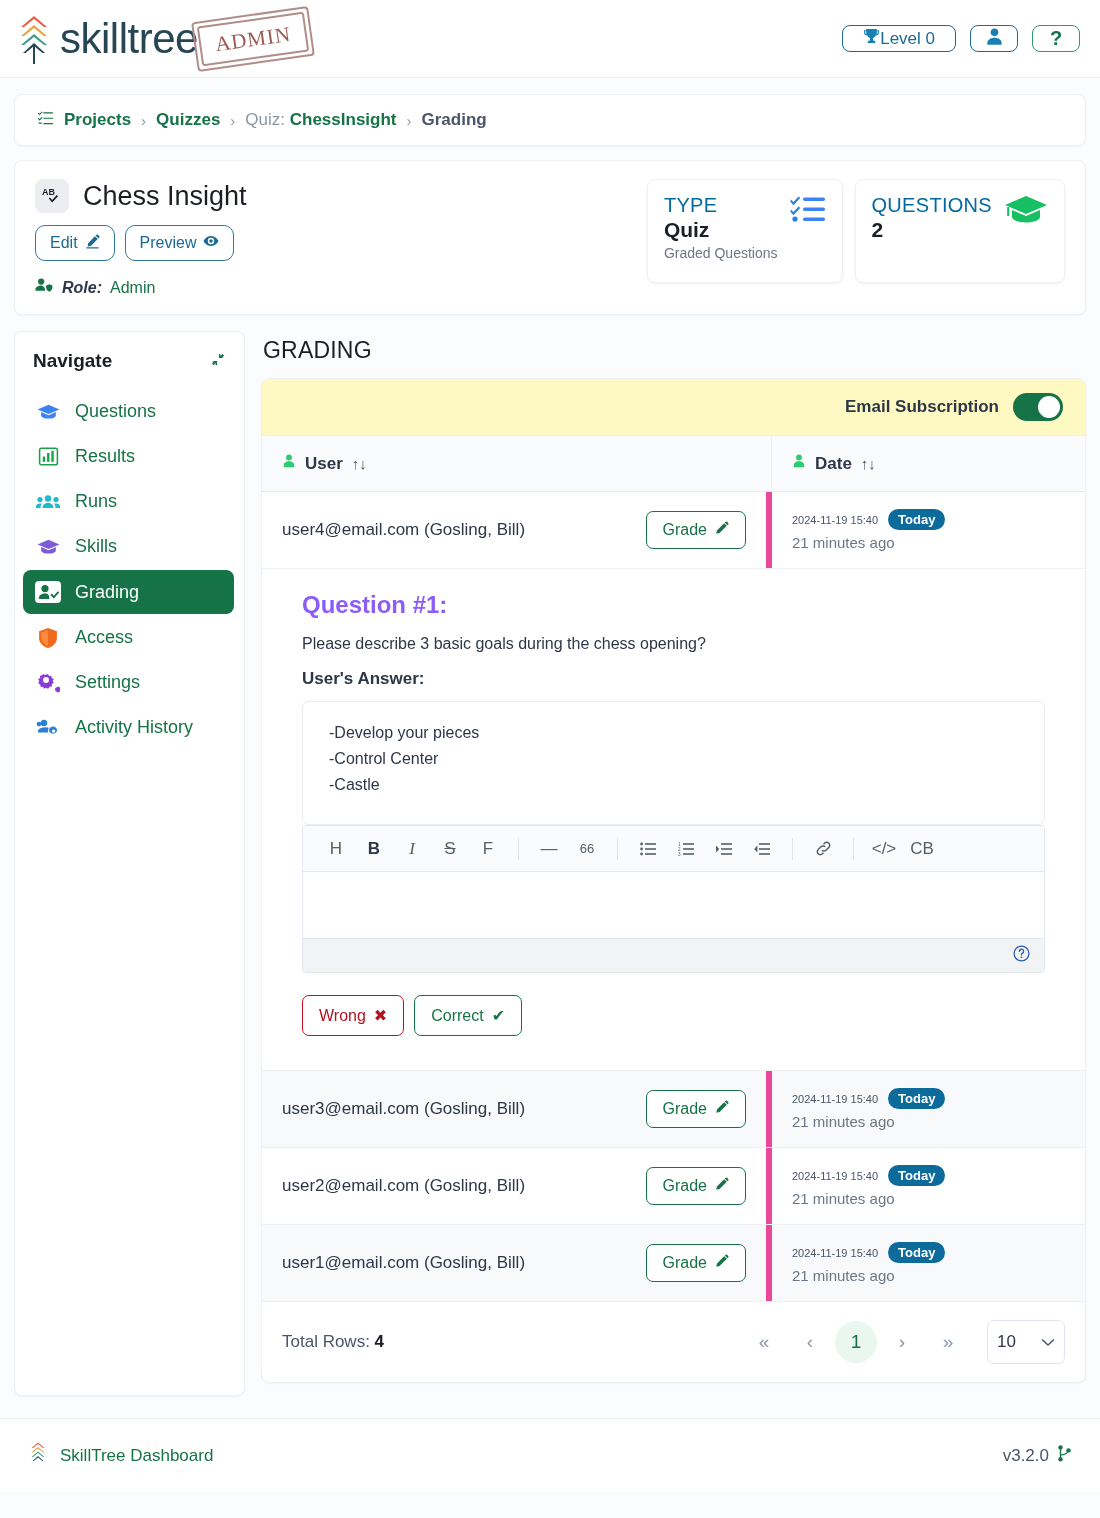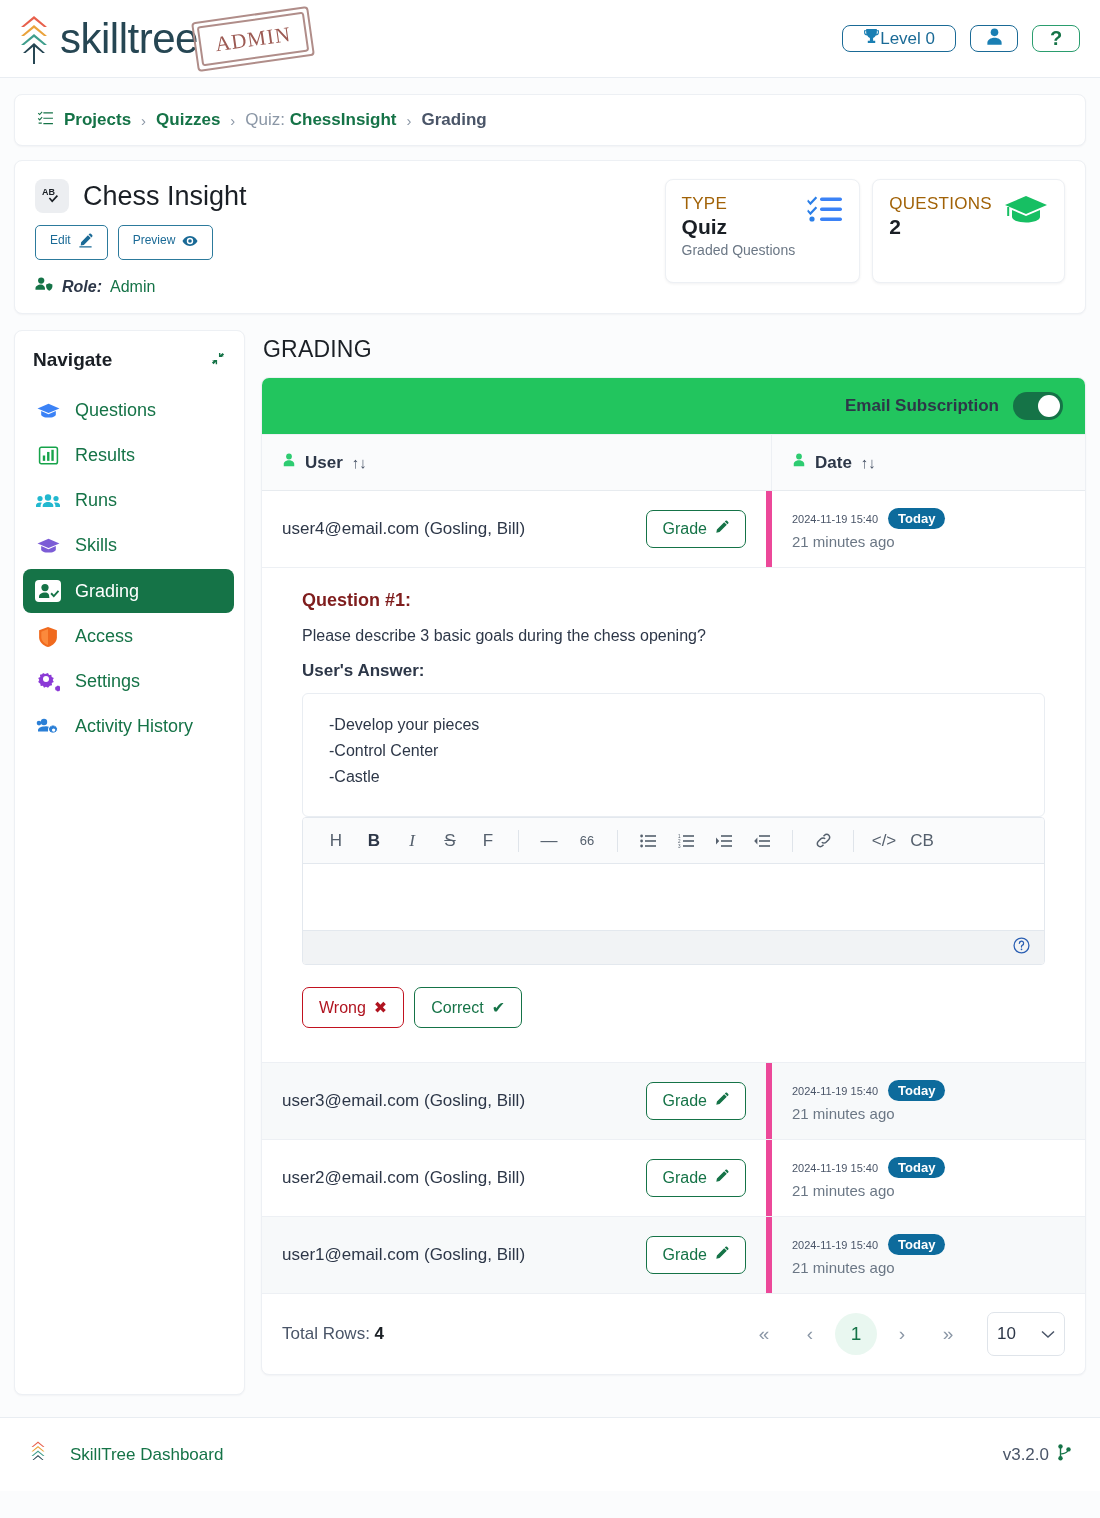--- a/index.html
+++ b/index.html
@@ -98,24 +98,24 @@
   .quiz-icon {
     width: 34px; height: 34px; border-radius: 8px; background: #eceef1;
     display: flex; align-items: center; justify-content: center;
   }
   .page-title { font-size: 27px; color: #1a1f25; font-weight: 400; }
   .title-btns { display: flex; gap: 10px; margin-top: 12px; }
   .obtn {
     border: 1px solid #2c7a9c;
     color: #1a6a96;
     background: #fff;
-    border-radius: 5px;
+    border-radius: 10px;
     padding: 7px 14px;
-    font-size: 12px;
-    display: inline-flex; gap: 7px;
+    font-size: 16px;
+    display: inline-flex; align-items: center; gap: 7px;
     cursor: pointer;
   }
   .role-line {
     margin-top: 16px;
     display: flex; align-items: center; gap: 8px;
     font-size: 16px;
   }
   .role-label { font-style: italic; font-weight: 700; color: #2d3748; }
   .role-value { color: #157347; }
 
@@ -123,21 +123,21 @@
   .stat-card {
     border: 1px solid #edf0f4;
     border-radius: 8px;
     background: #fff;
     box-shadow: 0 1px 3px rgba(16,24,40,.06);
     padding: 14px 16px;
     min-width: 138px;
     min-height: 104px;
     display: flex; gap: 12px;
   }
-  .stat-k { font-size: 17px; color: #a16207; letter-spacing: .3px; }
+  .stat-k { font-size: 20px; color: #0369a1; letter-spacing: .3px; }
   .stat-v { font-size: 21px; font-weight: 700; color: #1a1f25; margin-top: 1px; }
   .stat-sub { font-size: 14px; color: #6b7785; margin-top: 3px; }
 
   
   .body-wrap { display: flex; gap: 16px; align-items: flex-start; }
 
   
   .sidebar { width: 231px; padding: 14px 10px 20px 8px; min-height: 1065px; }
   .nav-head {
     display: flex; align-items: center; justify-content: space-between;
@@ -162,21 +162,21 @@
   
   .main { flex: 1; }
   .grading-title {
     font-size: 23px;
     color: #1a1f25;
     letter-spacing: .2px;
     margin: 6px 0 14px 2px;
   }
   .table-card { overflow: hidden; }
   .sub-bar {
-    background: #22c55e;
+    background: #fef9c3;
     border-bottom: 1px solid #edf0f4;
     height: 57px;
     display: flex; align-items: center; justify-content: flex-end;
     padding: 0 22px;
     gap: 14px;
   }
   .sub-label { font-size: 17px; font-weight: 700; color: #2d3748; }
   .toggle {
     width: 50px; height: 28px; border-radius: 14px; background: #157347;
     position: relative; cursor: pointer;
@@ -214,21 +214,21 @@
   .date-top { display: flex; align-items: center; gap: 10px; }
   .date-txt { font-size: 11px; color: #4a5568; }
   .badge-today {
     background: #0d6b9c; color: #fff; border-radius: 11px;
     padding: 3px 10px; font-size: 13px; font-weight: 700;
   }
   .date-ago { font-size: 15px; color: #6b7785; margin-top: 4px; }
 
   
   .panel { padding: 22px 40px 34px 40px; border-bottom: 1px solid #edf0f4; }
-  .q-title { font-size: 18px; font-weight: 700; color: #7f1d1d; margin-bottom: 16px; }
+  .q-title { font-size: 24px; font-weight: 700; color: #8b5cf6; margin-bottom: 16px; }
   .q-text { font-size: 16px; color: #2d3748; margin-bottom: 16px; }
   .ans-label { font-size: 17px; font-weight: 700; color: #2d3748; margin-bottom: 12px; }
   .ans-box {
     border: 1px solid #e9edf2; border-radius: 6px;
     padding: 22px 26px; min-height: 112px; font-size: 16px; color: #2d3748;
   }
   .ans-box div { margin-bottom: 8px; }
   .fb-label { font-size: 17px; color: #5a6776; margin: 24px 0 12px 0; }
   .editor { border: 1px solid #e3e8ee; border-radius: 4px; overflow: hidden; }
   .editor-toolbar {
@@ -288,21 +288,21 @@
 
   
   .app-footer {
     margin-top: 22px;
     border-top: 1px solid #e9edf2;
     background: #fff;
     height: 74px;
     display: flex; align-items: center;
     padding: 0 28px;
   }
-  .footer-left { display: flex; align-items: center; gap: 22px; }
+  .footer-left { display: flex; align-items: center; gap: 12px; }
   .footer-link { color: #157347; font-size: 17px; cursor: pointer; }
   .footer-right { margin-left: auto; display: flex; align-items: center; gap: 8px; color: #4a5568; font-size: 17px; }
 </style>
 </head>
 <body>
 
 <div class="app-header">
   <div class="logo-wrap">
     <span>
       <svg class="logo-mark" viewBox="0 0 40 54">

